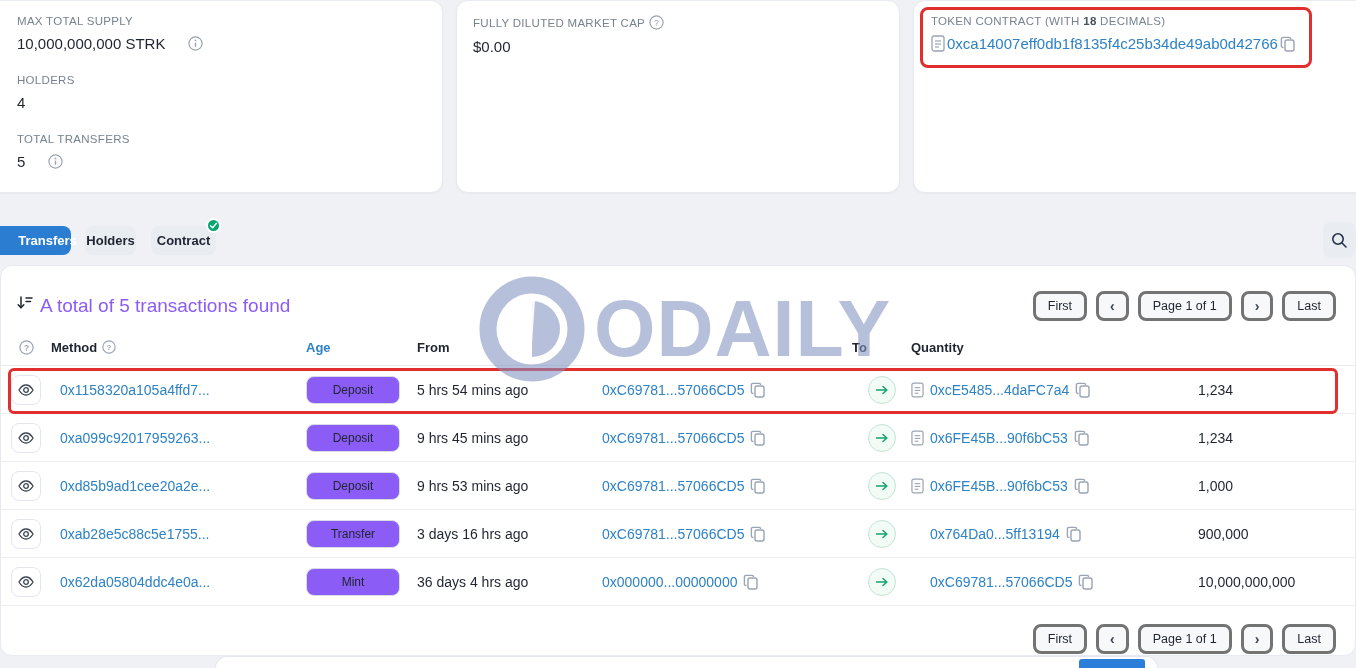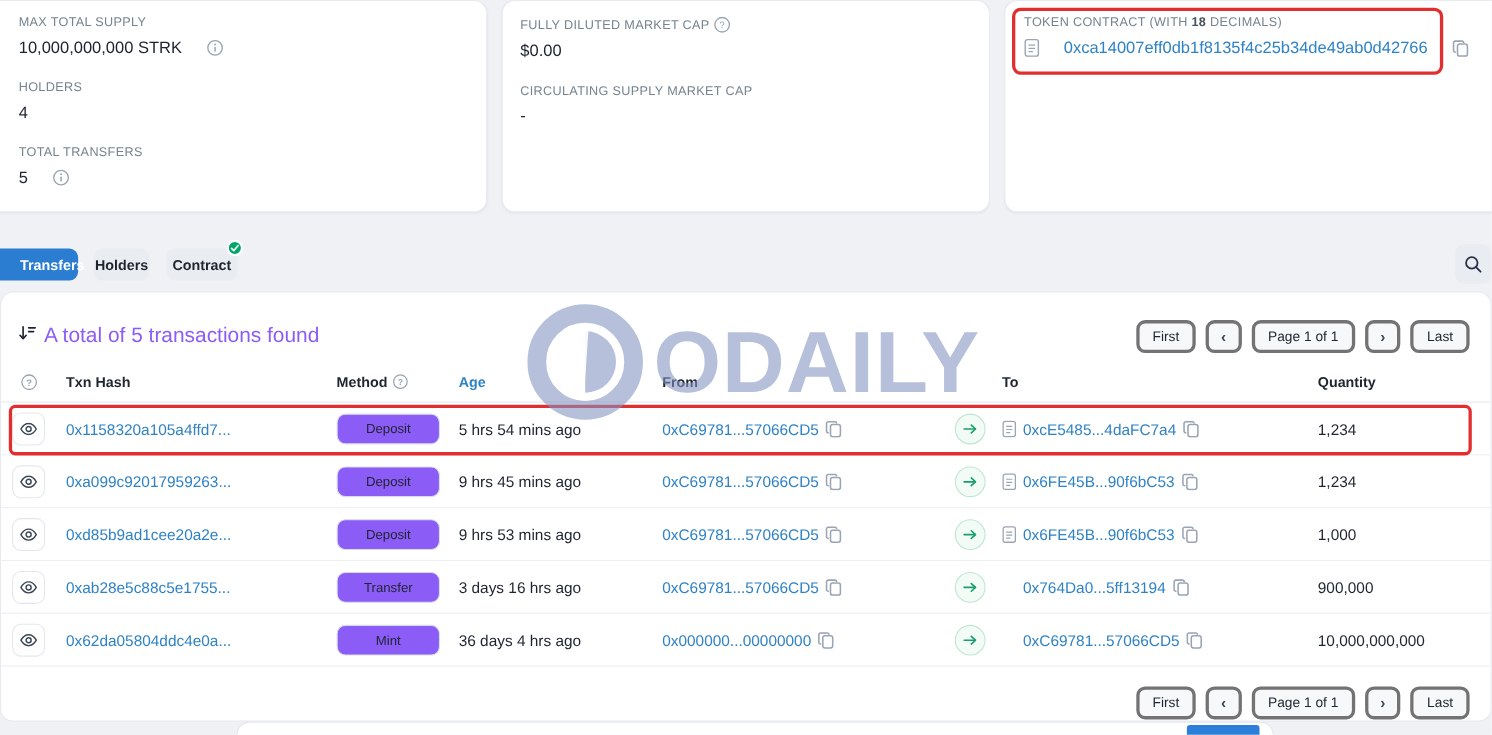--- a/index.html
+++ b/index.html
@@ -15,21 +15,21 @@
   .card2 { left:456px; width:444px; }
   .card3 { left:913px; right:-12px; }
   .card-inner { padding:14px 16px; }
   .card1 .card-inner { padding-left:32px; }
   .card3 .card-inner { padding-left:17px; }
   .stat { margin-bottom:22px; }
   .stat-label { font-size:11.5px; color:#77838f; letter-spacing:.3px; margin-bottom:8px;
     display:flex; align-items:center; gap:4px; }
   .stat-label b { color:#48525e; font-weight:700; }
   .stat-value { font-size:15px; color:#1e2430; display:flex; align-items:center; gap:23px; }
-  .addr-row { display:flex; align-items:center; gap:22px; font-size:15px; }
+  .addr-row { display:flex; align-items:center; gap:2px; font-size:15px; }
   .link { color:#2e82c5; text-decoration:none; cursor:pointer; }
 
   
   .icon { display:inline-flex; align-items:center; justify-content:center; flex:0 0 auto; }
   svg { display:block; }
 
   
   .annotation { position:absolute; border:3px solid #e12f2f; border-radius:8px;
     pointer-events:none; z-index:30; background:transparent; }
   .ann-contract { left:920px; top:7px; width:392px; height:61px; }
@@ -146,24 +146,20 @@
           <span>FULLY DILUTED MARKET CAP</span>
           <span class="icon">
             <svg width="15" height="15" viewBox="0 0 15 15">
                 <circle cx="7.5" cy="7.5" r="6.6" fill="none" stroke="#9aa4b2" stroke-width="1.2"></circle>
                 <text x="7.5" y="10.6" text-anchor="middle" font-size="8.5" font-family="Liberation Sans, sans-serif" fill="#9aa4b2">?</text>
               </svg>
           </span>
         </div>
         <div class="stat-value">$0.00</div>
       </div>
-      <div class="stat">
-        <div class="stat-label">CIRCULATING SUPPLY MARKET CAP</div>
-        <div class="stat-value">-</div>
-      </div>
     </div>
   </section>
 
   <section class="card card3">
     <div class="card-inner">
       <div class="stat">
         <div class="stat-label">
           <span><span>TOKEN CONTRACT (WITH </span><b>18</b><span> DECIMALS)</span></span>
         </div>
         <div class="addr-row">
@@ -238,21 +234,20 @@
 
     <div class="grid t-header">
       <div class="c-eye">
         <span class="icon">
           <svg width="15" height="15" viewBox="0 0 15 15">
               <circle cx="7.5" cy="7.5" r="6.6" fill="none" stroke="#9aa4b2" stroke-width="1.2"></circle>
               <text x="7.5" y="10.6" text-anchor="middle" font-size="8.5" font-family="Liberation Sans, sans-serif" fill="#9aa4b2">?</text>
             </svg>
         </span>
       </div>
-      <div class="c-hash">Txn Hash</div>
       <div class="c-method-h">
         <span>Method</span>
         <span class="icon">
           <svg width="14" height="14" viewBox="0 0 15 15">
               <circle cx="7.5" cy="7.5" r="6.6" fill="none" stroke="#9aa4b2" stroke-width="1.2"></circle>
               <text x="7.5" y="10.6" text-anchor="middle" font-size="8.5" font-family="Liberation Sans, sans-serif" fill="#9aa4b2">?</text>
             </svg>
         </span>
       </div>
       <div class="col-age">Age</div>

